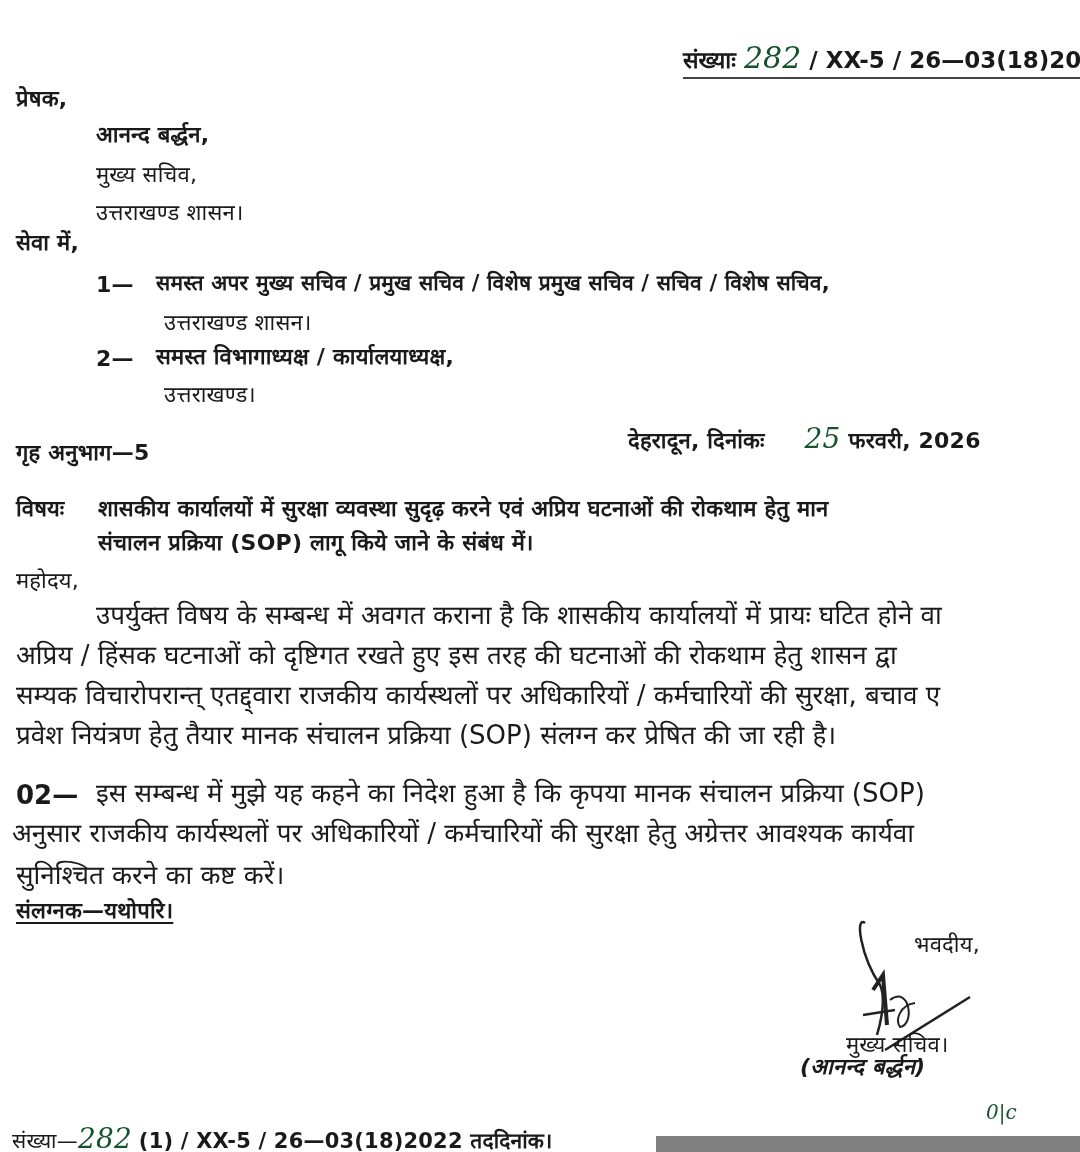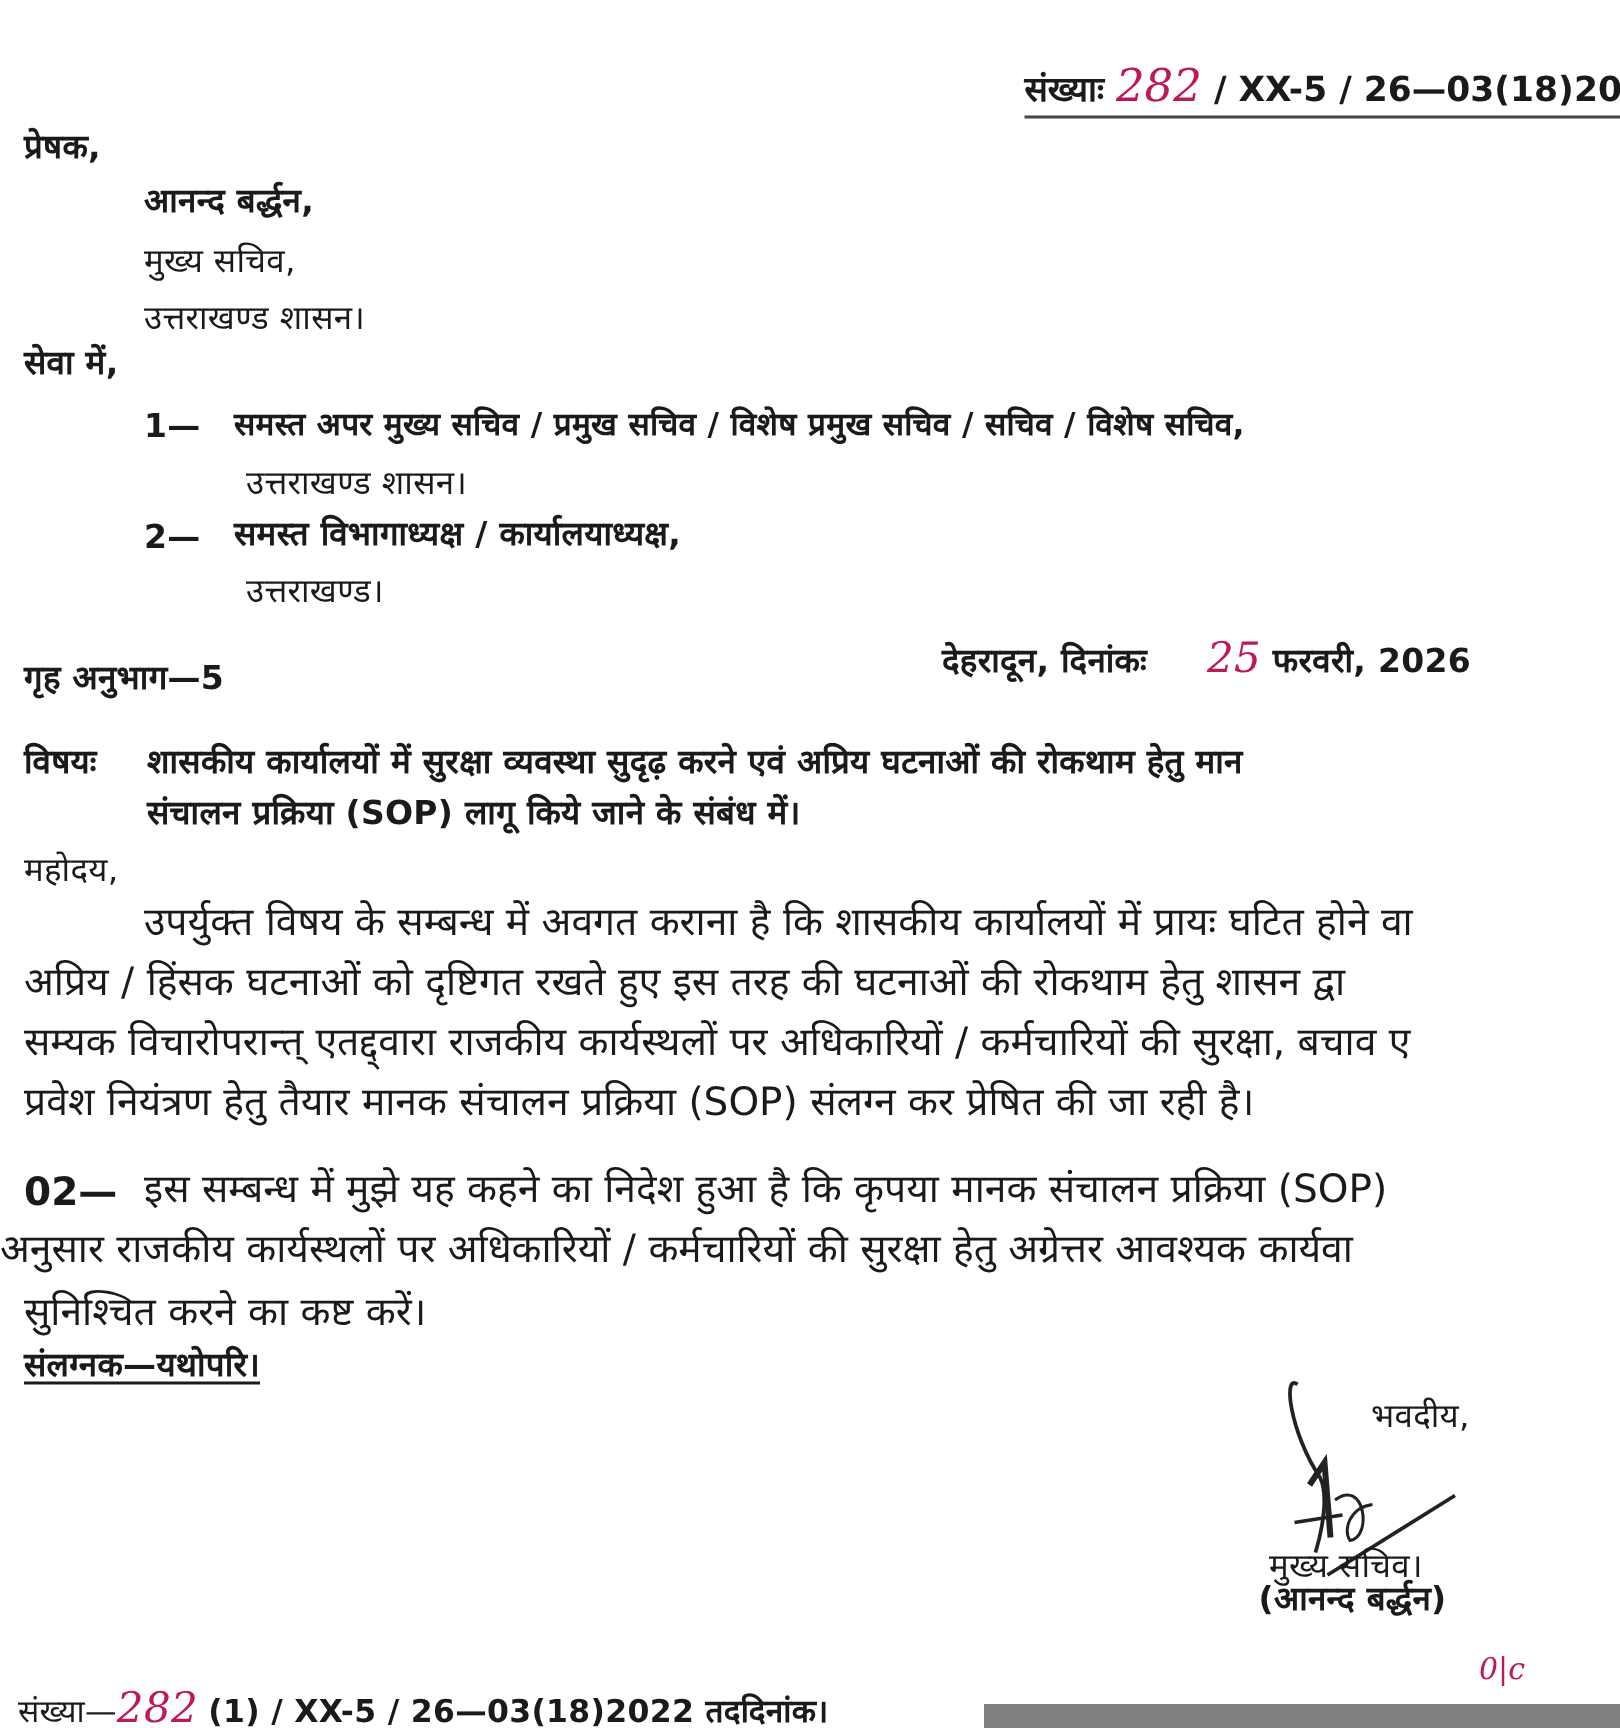--- a/index.html
+++ b/index.html
@@ -4,21 +4,21 @@
 <style>
   html, body { margin:0; padding:0; }
   body {
     width:1080px; height:1152px; overflow:hidden; position:relative;
     background:#ffffff; color:#1a1a1a;
     font-family:"DejaVu Sans","Liberation Sans",sans-serif;
   }
   .abs { position:absolute; white-space:nowrap; }
   .t { font-size:22px; line-height:30px; letter-spacing:0.2px; }
   .bold { font-weight:bold; }
-  .hand { color:#be185d; font-family:"DejaVu Serif",serif; font-style:italic; }
+  .hand { color:#14532d; font-family:"DejaVu Serif",serif; font-style:italic; }
   .ref-top { left:683px; top:40px; font-size:23px; font-weight:bold; border-bottom:2px solid #444; padding-bottom:2px; }
   .ref-top .hand { font-size:30px; font-weight:normal; }
   .underline { text-decoration:underline; text-underline-offset:4px; }
   .para { font-size:26px; line-height:38px; }
   .sig-svg { position:absolute; left:855px; top:915px; }
   .gray-bar { position:absolute; left:656px; top:1136px; width:424px; height:16px; background:#808080; }
 </style>
 </head>
 <body>
 
@@ -53,34 +53,34 @@
 
 <div class="abs t" style="left:16px;top:566px;">महोदय,</div>
 
 <div class="abs para" style="left:96px;top:596px;">उपर्युक्त विषय के सम्बन्ध में अवगत कराना है कि शासकीय कार्यालयों में प्रायः घटित होने वा</div>
 <div class="abs para" style="left:16px;top:636px;">अप्रिय / हिंसक घटनाओं को दृष्टिगत रखते हुए इस तरह की घटनाओं की रोकथाम हेतु शासन द्वा</div>
 <div class="abs para" style="left:16px;top:676px;">सम्यक विचारोपरान्त् एतद्द्वारा राजकीय कार्यस्थलों पर अधिकारियों / कर्मचारियों की सुरक्षा, बचाव ए</div>
 <div class="abs para" style="left:16px;top:716px;">प्रवेश नियंत्रण हेतु तैयार मानक संचालन प्रक्रिया (SOP) संलग्न कर प्रेषित की जा रही है।</div>
 
 <div class="abs para bold" style="left:16px;top:776px;">02—</div>
 <div class="abs para" style="left:96px;top:774px;">इस सम्बन्ध में मुझे यह कहने का निदेश हुआ है कि कृपया मानक संचालन प्रक्रिया (SOP)</div>
-<div class="abs para" style="left:0;top:814px;">अनुसार राजकीय कार्यस्थलों पर अधिकारियों / कर्मचारियों की सुरक्षा हेतु अग्रेत्तर आवश्यक कार्यवा</div>
+<div class="abs para" style="left:12px;top:814px;">अनुसार राजकीय कार्यस्थलों पर अधिकारियों / कर्मचारियों की सुरक्षा हेतु अग्रेत्तर आवश्यक कार्यवा</div>
 <div class="abs para" style="left:16px;top:856px;">सुनिश्चित करने का कष्ट करें।</div>
 
 <div class="abs t bold underline" style="left:16px;top:896px;">संलग्नक—यथोपरि।</div>
 
 <div class="abs t" style="left:870px;top:930px;margin-left:44px;">भवदीय,</div>
 <svg class="sig-svg" width="130" height="140" viewBox="0 0 130 140">
   <path d="M10 8 C 0 0, 5 40, 25 70 C 30 80, 28 100, 22 120" stroke="#222" stroke-width="2.5" fill="none"></path>
   <path d="M18 75 L 28 60 L 32 110" stroke="#222" stroke-width="4" fill="none"></path>
   <path d="M8 100 L 40 95" stroke="#222" stroke-width="2.5" fill="none"></path>
   <path d="M35 85 C 55 70, 60 110, 45 112 C 40 105, 45 90, 60 88" stroke="#222" stroke-width="2" fill="none"></path>
   <path d="M30 135 L 115 82" stroke="#222" stroke-width="2.5" fill="none"></path>
 </svg>
-<div class="abs t bold" style="left:839px;top:1052px;">(आनन्द बर्द्धन)</div>
+<div class="abs t bold" style="left:800px;top:1052px;font-style:italic;">(आनन्द बर्द्धन)</div>
 <div class="abs t" style="left:846px;top:1030px;">मुख्य सचिव।</div>
 <div class="abs hand" style="left:986px;top:1100px;font-size:20px;">0|c</div>
 
 <div class="abs t" style="left:12px;top:1124px;font-size:21px;">
   <span>संख्या—</span><span class="hand" style="font-size:28px;">282</span>
   <span class="bold">(1) / XX-5 / 26—03(18)2022 तददिनांक।</span>
 </div>
 
 <div class="gray-bar"></div>
 

